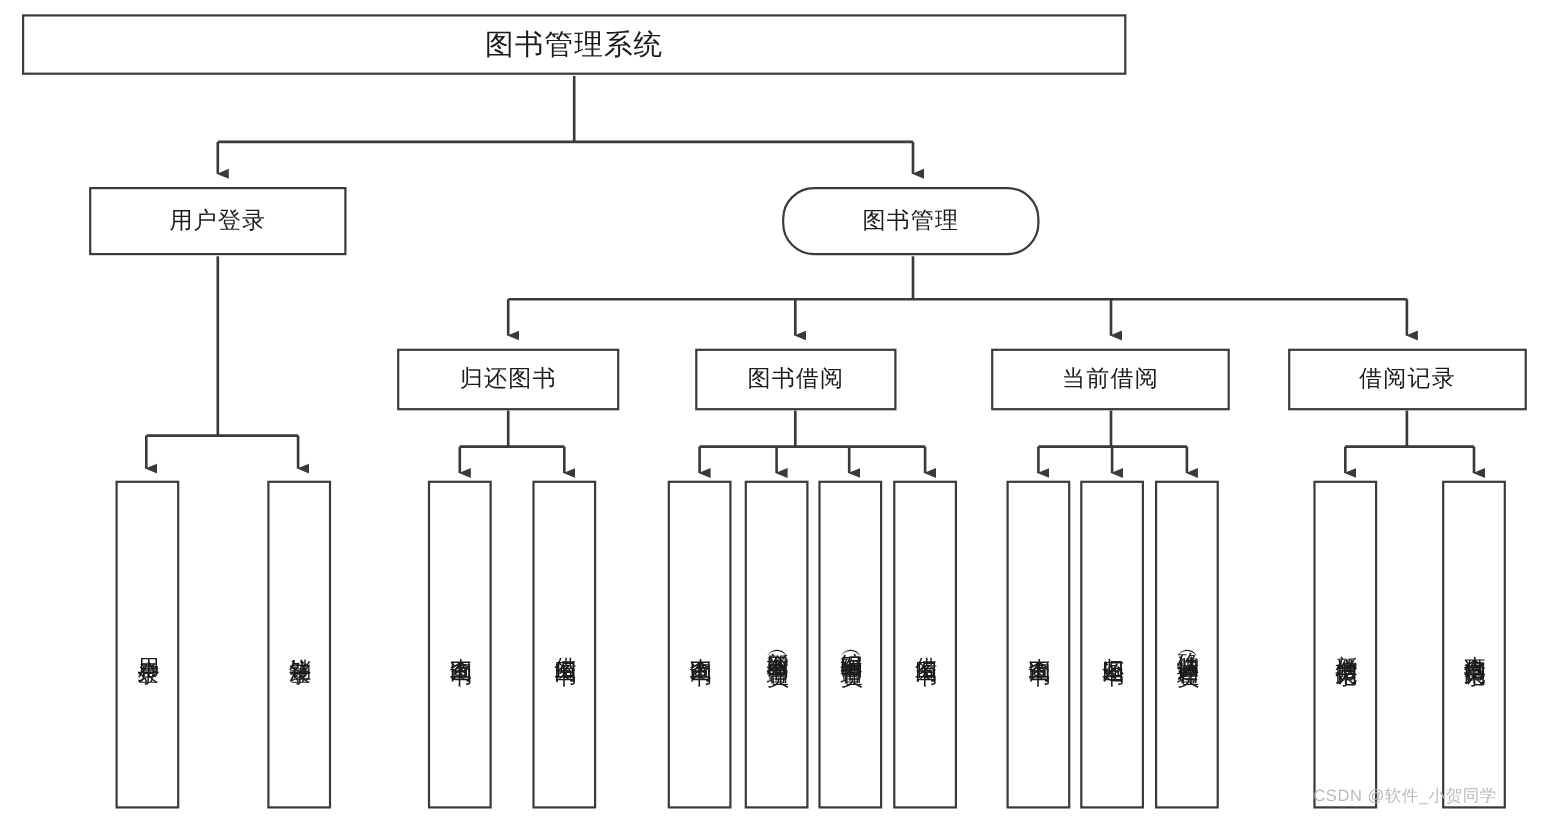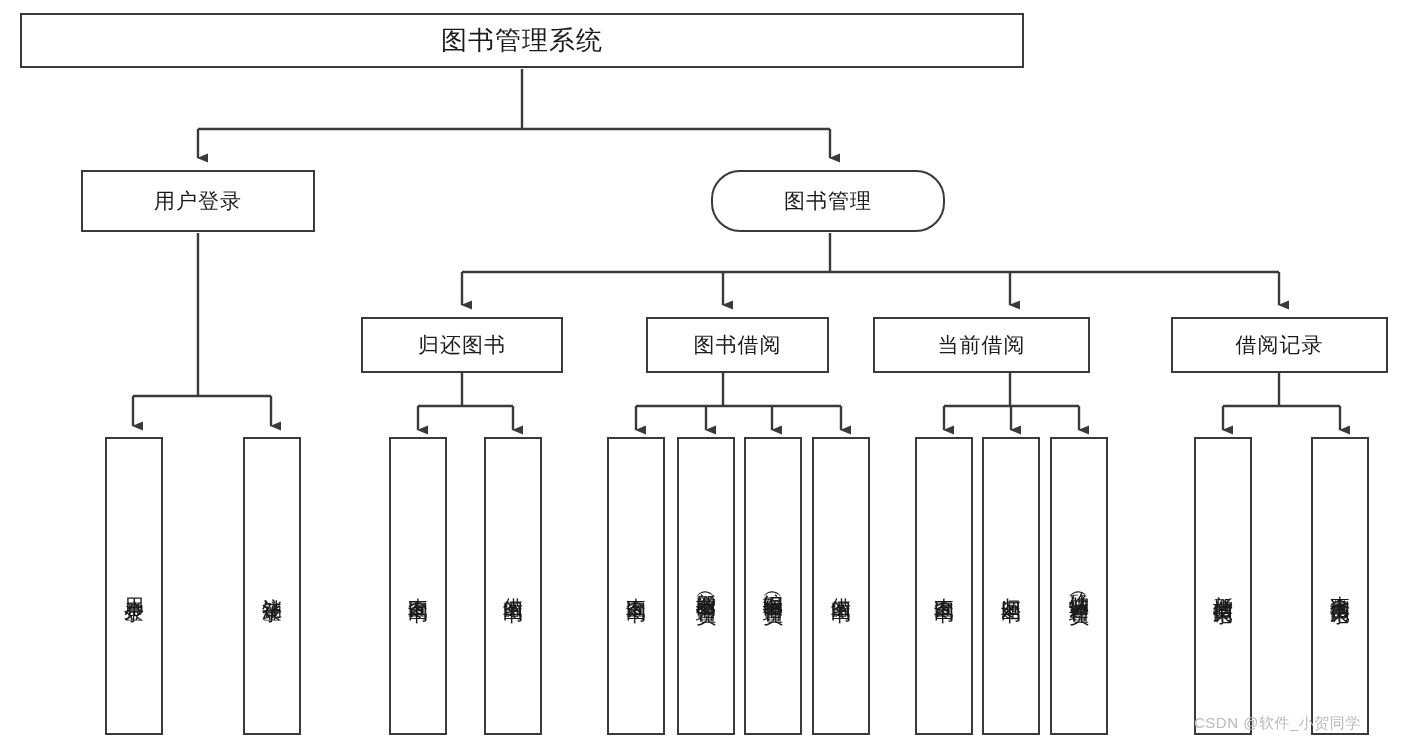--- a/index.html
+++ b/index.html
@@ -129,24 +129,24 @@
   <div class="node horizontal" style="left:81px; top:170px; width:234px; height:62px;">
     <span>用户登录</span>
   </div>
   <div class="node horizontal" style="left:711px; top:170px; width:234px; height:62px;border-radius:29px;">
     <span>图书管理</span>
   </div>
 
   <div class="node horizontal" style="left:361px; top:317px; width:202px; height:56px;">
     <span>归还图书</span>
   </div>
-  <div class="node horizontal" style="left:632px; top:317px; width:183px; height:56px;margin-left:14px;">
+  <div class="node horizontal" style="left:632px; top:317px; width:183px; height:56px;">
     <span>图书借阅</span>
   </div>
-  <div class="node horizontal" style="left:873px; top:317px; width:217px; height:56px;">
+  <div class="node horizontal" style="left:901px; top:317px; width:217px; height:56px;">
     <span>当前借阅</span>
   </div>
   <div class="node horizontal" style="left:1171px; top:317px; width:217px; height:56px;align-items:center;">
     <span>借阅记录</span>
   </div>
 
   <div class="node vertical" style="left:105px; top:437px; width:58px; height:298px;">
     <span class="vlabel">用户登录</span>
   </div>
   <div class="node vertical" style="left:243px; top:437px; width:58px; height:298px;">

